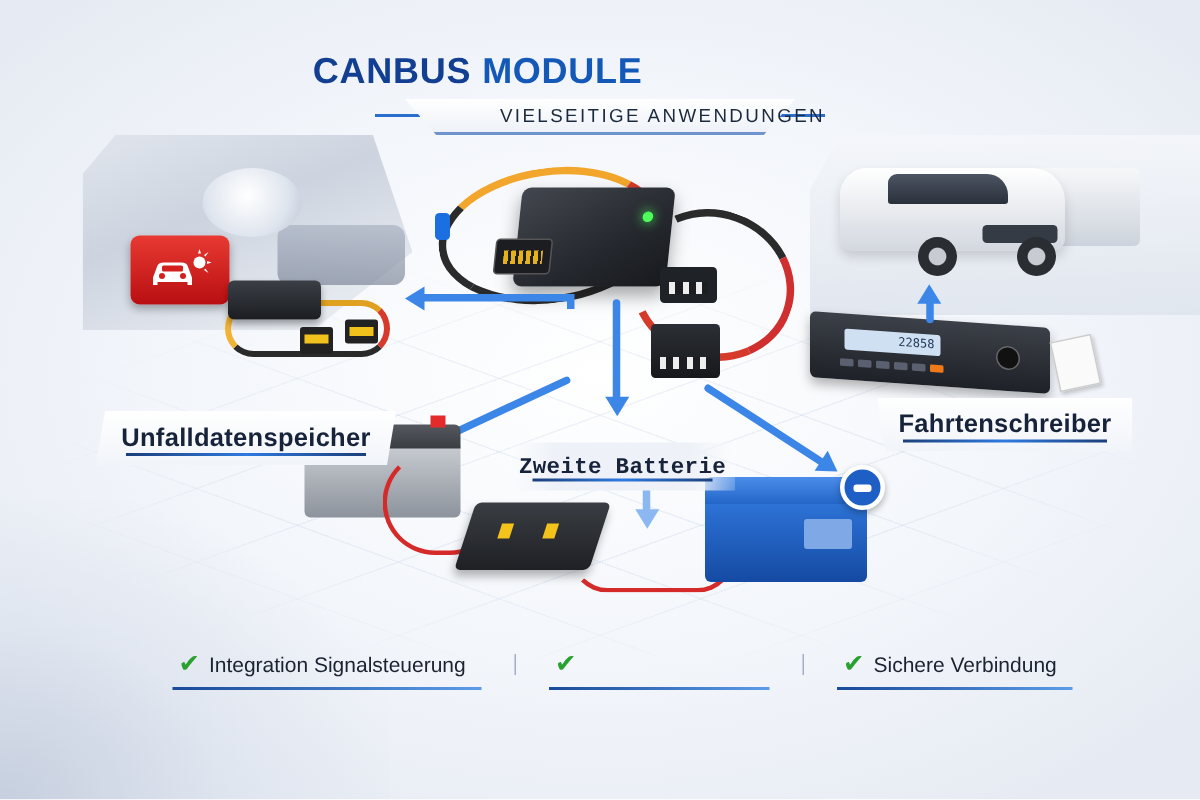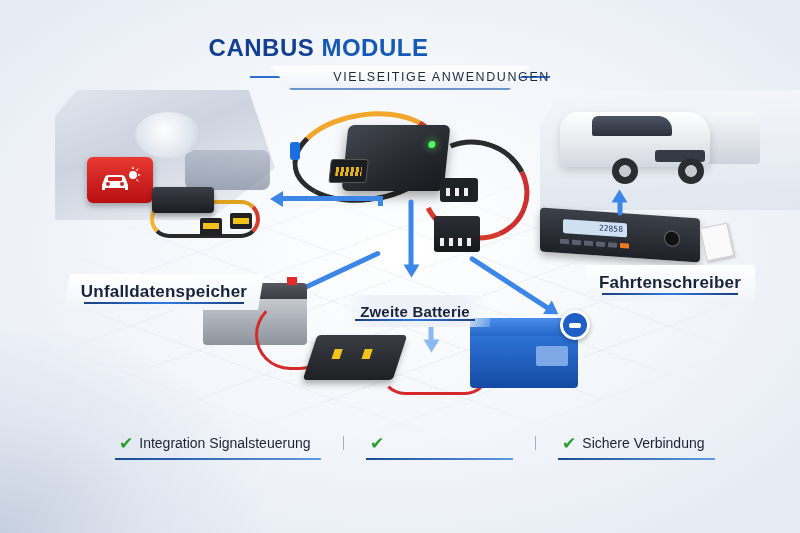--- a/index.html
+++ b/index.html
@@ -122,21 +122,21 @@
 .a-small::after{border-left-color:#8cb8f2;}
 
 
 .label-box{position:absolute;background:linear-gradient(#ffffff,#f1f4f9);
   box-shadow:0 2px 6px rgba(60,90,140,0.18);display:flex;align-items:center;justify-content:center;}
 .label-box .txt{font-family:"Liberation Sans",sans-serif;font-weight:700;color:#17233a;font-size:17px;letter-spacing:0.2px;}
 .label-box .ul{position:absolute;left:10%;right:10%;bottom:6px;height:2px;background:linear-gradient(90deg,#1c3f7a,#2f7ae0,#1c3f7a);}
 .lb-unfall{left:64px;top:242px;width:200px;height:36px;clip-path:polygon(3% 0,100% 0,97% 100%,0 100%);margin-top:32px;}
 .lb-fahrt{left:585px;top:265px;width:170px;height:36px;clip-path:polygon(0 0,100% 0,100% 100%,3% 100%);}
 .lb-zweite{left:340px;top:295px;width:150px;height:32px;background:linear-gradient(90deg,rgba(255,255,255,0.2),#eef2f8 20%,#eef2f8 80%,rgba(255,255,255,0.2));box-shadow:none;}
-.lb-zweite .txt{font-size:15px;}
+.lb-zweite .txt{font-size:15px;font-family:Liberation Mono, monospace;}
 
 
 .features{position:absolute;left:115px;top:432px;width:600px;height:30px;display:flex;align-items:center;}
 .feature{position:relative;display:flex;align-items:center;gap:6px;padding:0 4px 8px 4px;}
 .feature .check{color:#2aa12e;font-size:17px;font-weight:700;line-height:1;}
 .feature .ftxt{font-family:"Liberation Sans",sans-serif;font-size:14px;color:#1b2230;}
 .feature .ful{position:absolute;left:0;right:0;bottom:0;height:2px;background:linear-gradient(90deg,#1a4a9a,#5b9be8);}
 .sep{width:1px;height:14px;background:#9fb0c8;margin:0 22px 8px 22px;}
 .f1{width:210px;}.f2{width:150px;}.f3{width:160px;}
 </style>

